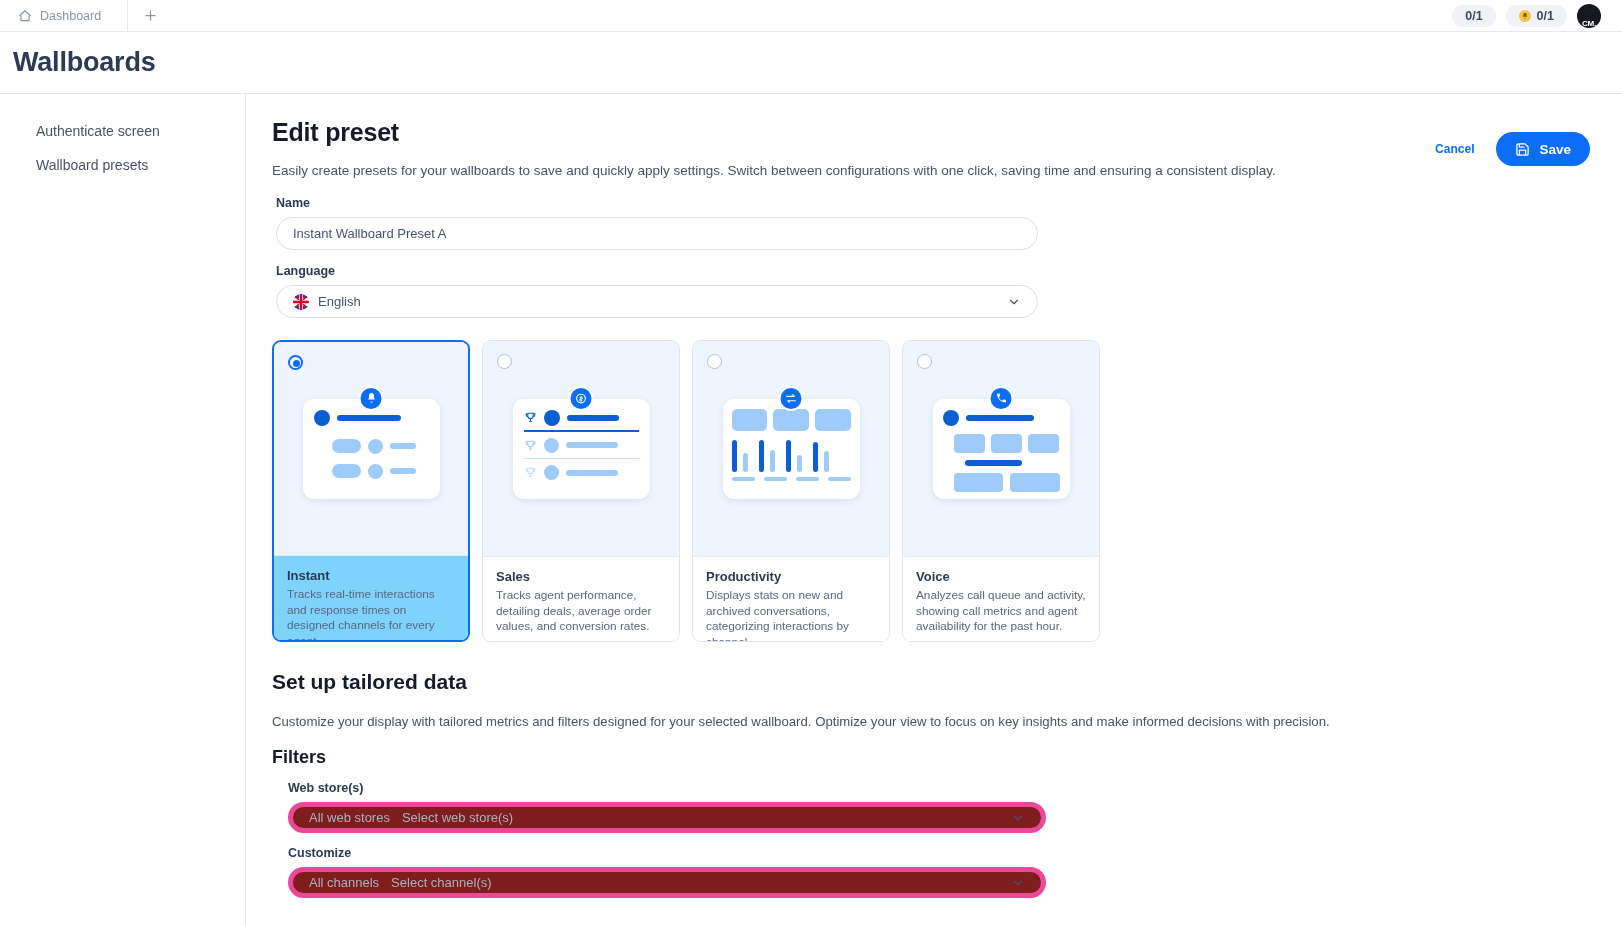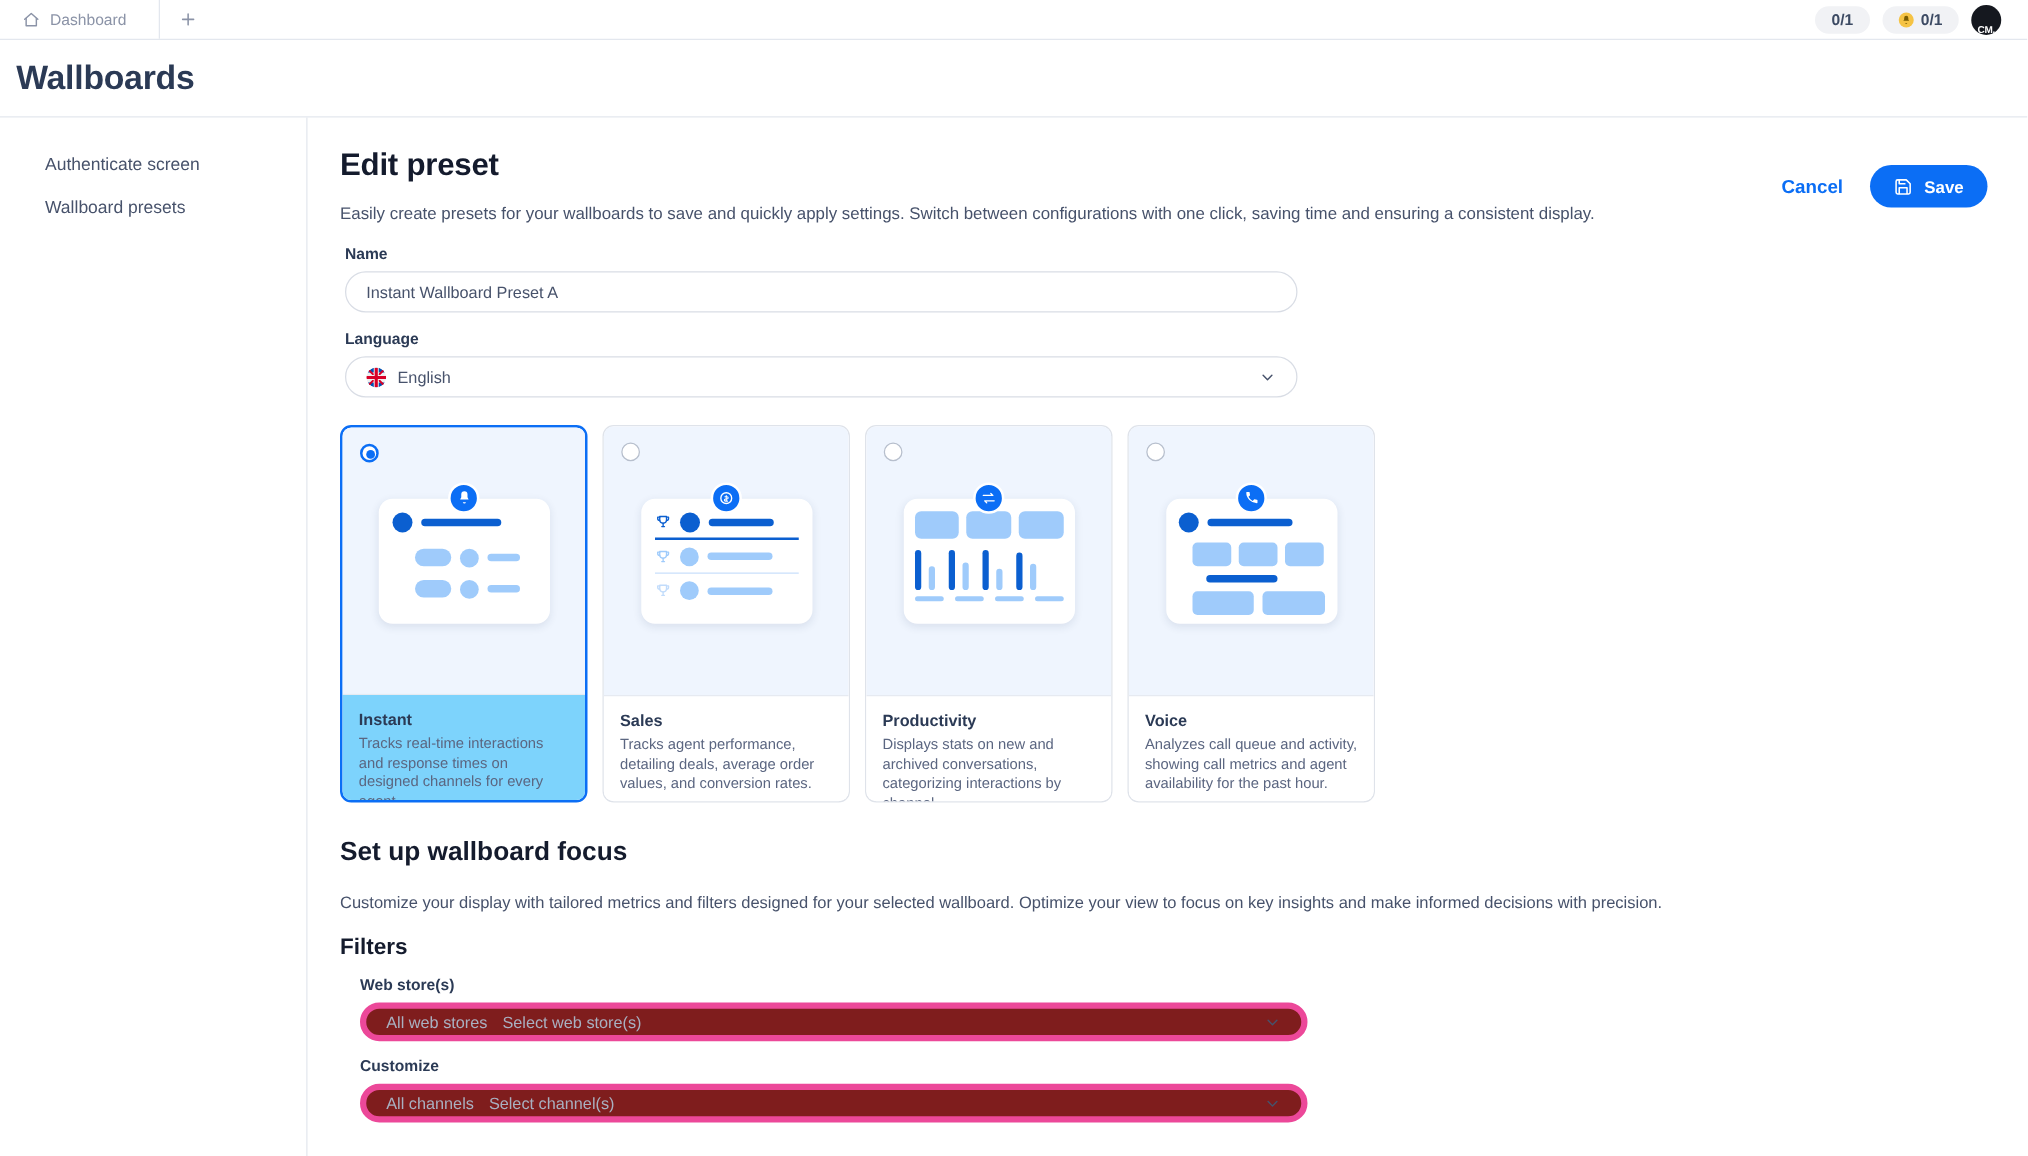--- a/index.html
+++ b/index.html
@@ -91,21 +91,21 @@
     overflow: hidden;
   }
   .content-inner { padding: 0 28px 0 26px; }
 
   .head-row { display: flex; align-items: flex-start; }
   .head-left { flex: 1; }
   h1.section { font-size: 25px; font-weight: 700; color: #141b2d; letter-spacing: -0.2px; }
   .subtitle { font-size: 13.5px; color: #47526b; margin-top: 16px; }
 
   .head-actions { display: flex; align-items: center; gap: 22px; padding-top: 14px; padding-right: 4px; }
-  .cancel-link { color: #0b6ef5; font-size: 15px; font-weight: 700; cursor: pointer; }
+  .cancel-link { color: #0b6ef5; font-size: 12px; font-weight: 700; cursor: pointer; }
   .save-btn {
     display: flex; align-items: center; gap: 9px;
     background: #0b6ef5; color: #fff;
     border: none; border-radius: 20px;
     height: 34px; padding: 0 19px;
     font-size: 13.5px; font-weight: 700;
     font-family: "Liberation Sans", sans-serif;
     cursor: pointer;
   }
 
@@ -468,21 +468,21 @@
             </div>
           </div>
           <div class="card-foot">
             <div class="card-name">Voice</div>
             <div class="card-desc">Analyzes call queue and activity, showing call metrics and agent availability for the past hour.</div>
           </div>
         </div>
 
       </div>
 
-      <h2 class="section2">Set up wallboard focus</h2>
+      <h2 class="section2">Set up tailored data</h2>
       <div class="para">Customize your display with tailored metrics and filters designed for your selected wallboard. Optimize your view to focus on key insights and make informed decisions with precision.</div>
       <h3 class="filters">Filters</h3>
 
       <div class="filter-field">
         <div class="filter-label">Web store(s)</div>
         <div class="multiselect">
           <span class="ms-left">
             <span>All web stores</span>
             <span>Select web store(s)</span>
           </span>

